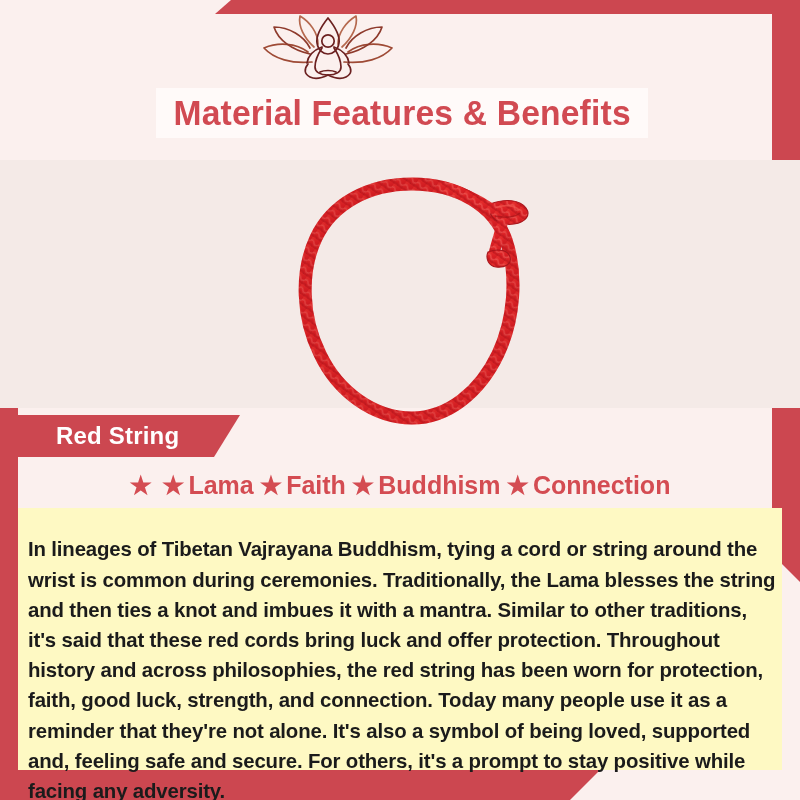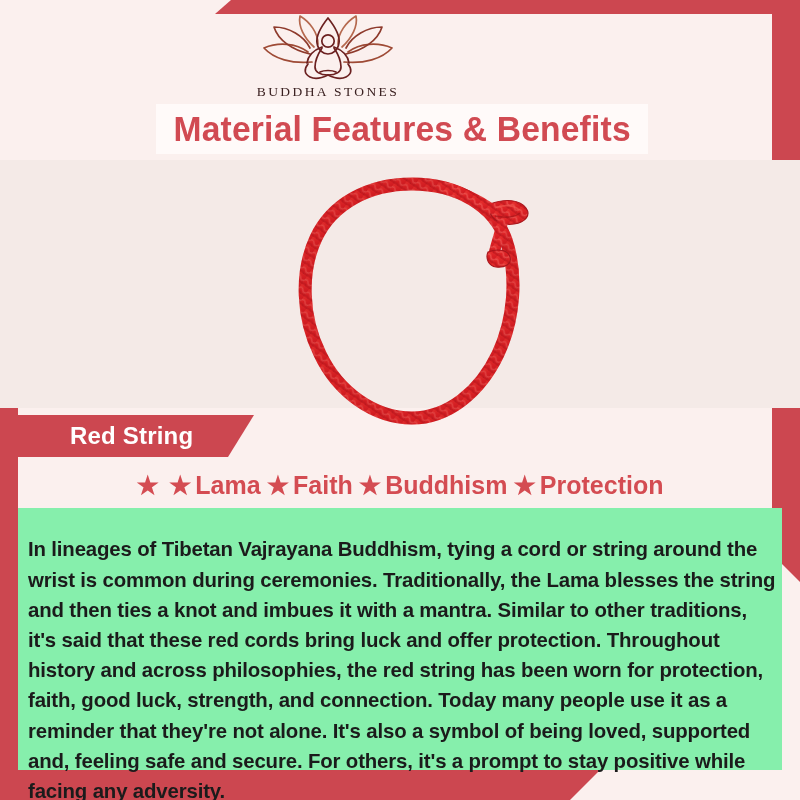--- a/index.html
+++ b/index.html
@@ -62,21 +62,21 @@
     margin-top: 2px;
     font-family: "Liberation Serif", serif;
     font-size: 13.5px;
     letter-spacing: 2.4px;
     color: #3a2020;
     font-weight: 400;
   }
 
   .title-band {
     position: absolute;
-    left: 156px; top: 104px;
+    left: 156px; top: 88px;
     width: 492px; height: 50px;
     background: #fffaf9;
     display: flex; align-items: center; justify-content: center;
   }
   .title-text {
     font-size: 35px;
     font-weight: bold;
     color: #d14a52;
     letter-spacing: 0.2px;
     white-space: nowrap;
@@ -91,21 +91,21 @@
   }
   .product-img {
     position: absolute;
     left: 262px; top: 168px;
     width: 300px; height: 270px;
   }
 
   
   .ribbon {
     position: absolute;
-    left: 14px; top: 415px;
+    left: 0; top: 415px;
     width: 240px; height: 42px;
     background: #cc4750;
     clip-path: polygon(0 0, 100% 0, calc(100% - 26px) 100%, 0 100%);
     display: flex; align-items: center;
   }
   .ribbon-text {
     margin-left: 56px;
     color: #ffffff;
     font-size: 24px;
     font-weight: bold;
@@ -132,21 +132,21 @@
     line-height: 1;
     margin-right: 4px;
     color: #d44c52;
   }
 
   
   .body-card {
     position: absolute;
     left: 18px; top: 508px;
     width: 764px; height: 262px;
-    background: #86efac;
+    background: #fef9c3;
     text-decoration: underline;
   }
   .body-text {
     position: absolute;
     left: 10px; top: 6px;
     width: 748px;
     font-size: 20.4px;
     font-weight: bold;
     line-height: 30.2px;
     color: #1b1b1b;
@@ -259,21 +259,21 @@
     <span class="benefit">
       <span class="star">★</span>
       <span>Faith</span>
     </span>
     <span class="benefit">
       <span class="star">★</span>
       <span>Buddhism</span>
     </span>
     <span class="benefit">
       <span class="star">★</span>
-      <span>Protection</span>
+      <span>Connection</span>
     </span>
   </div>
 
   <div class="body-card">
     <p class="body-text">In lineages of Tibetan Vajrayana Buddhism, tying a cord or string around the wrist is common during ceremonies. Traditionally, the Lama blesses the string and then ties a knot and imbues it with a mantra. Similar to other traditions, it's said that these red cords bring luck and offer protection. Throughout history and across philosophies, the red string has been worn for protection, faith, good luck, strength, and connection. Today many people use it as a reminder that they're not alone. It's also a symbol of being loved, supported and, feeling safe and secure. For others, it's a prompt to stay positive while facing any adversity.</p>
   </div>
 
 </div>
 
 </body></html>

